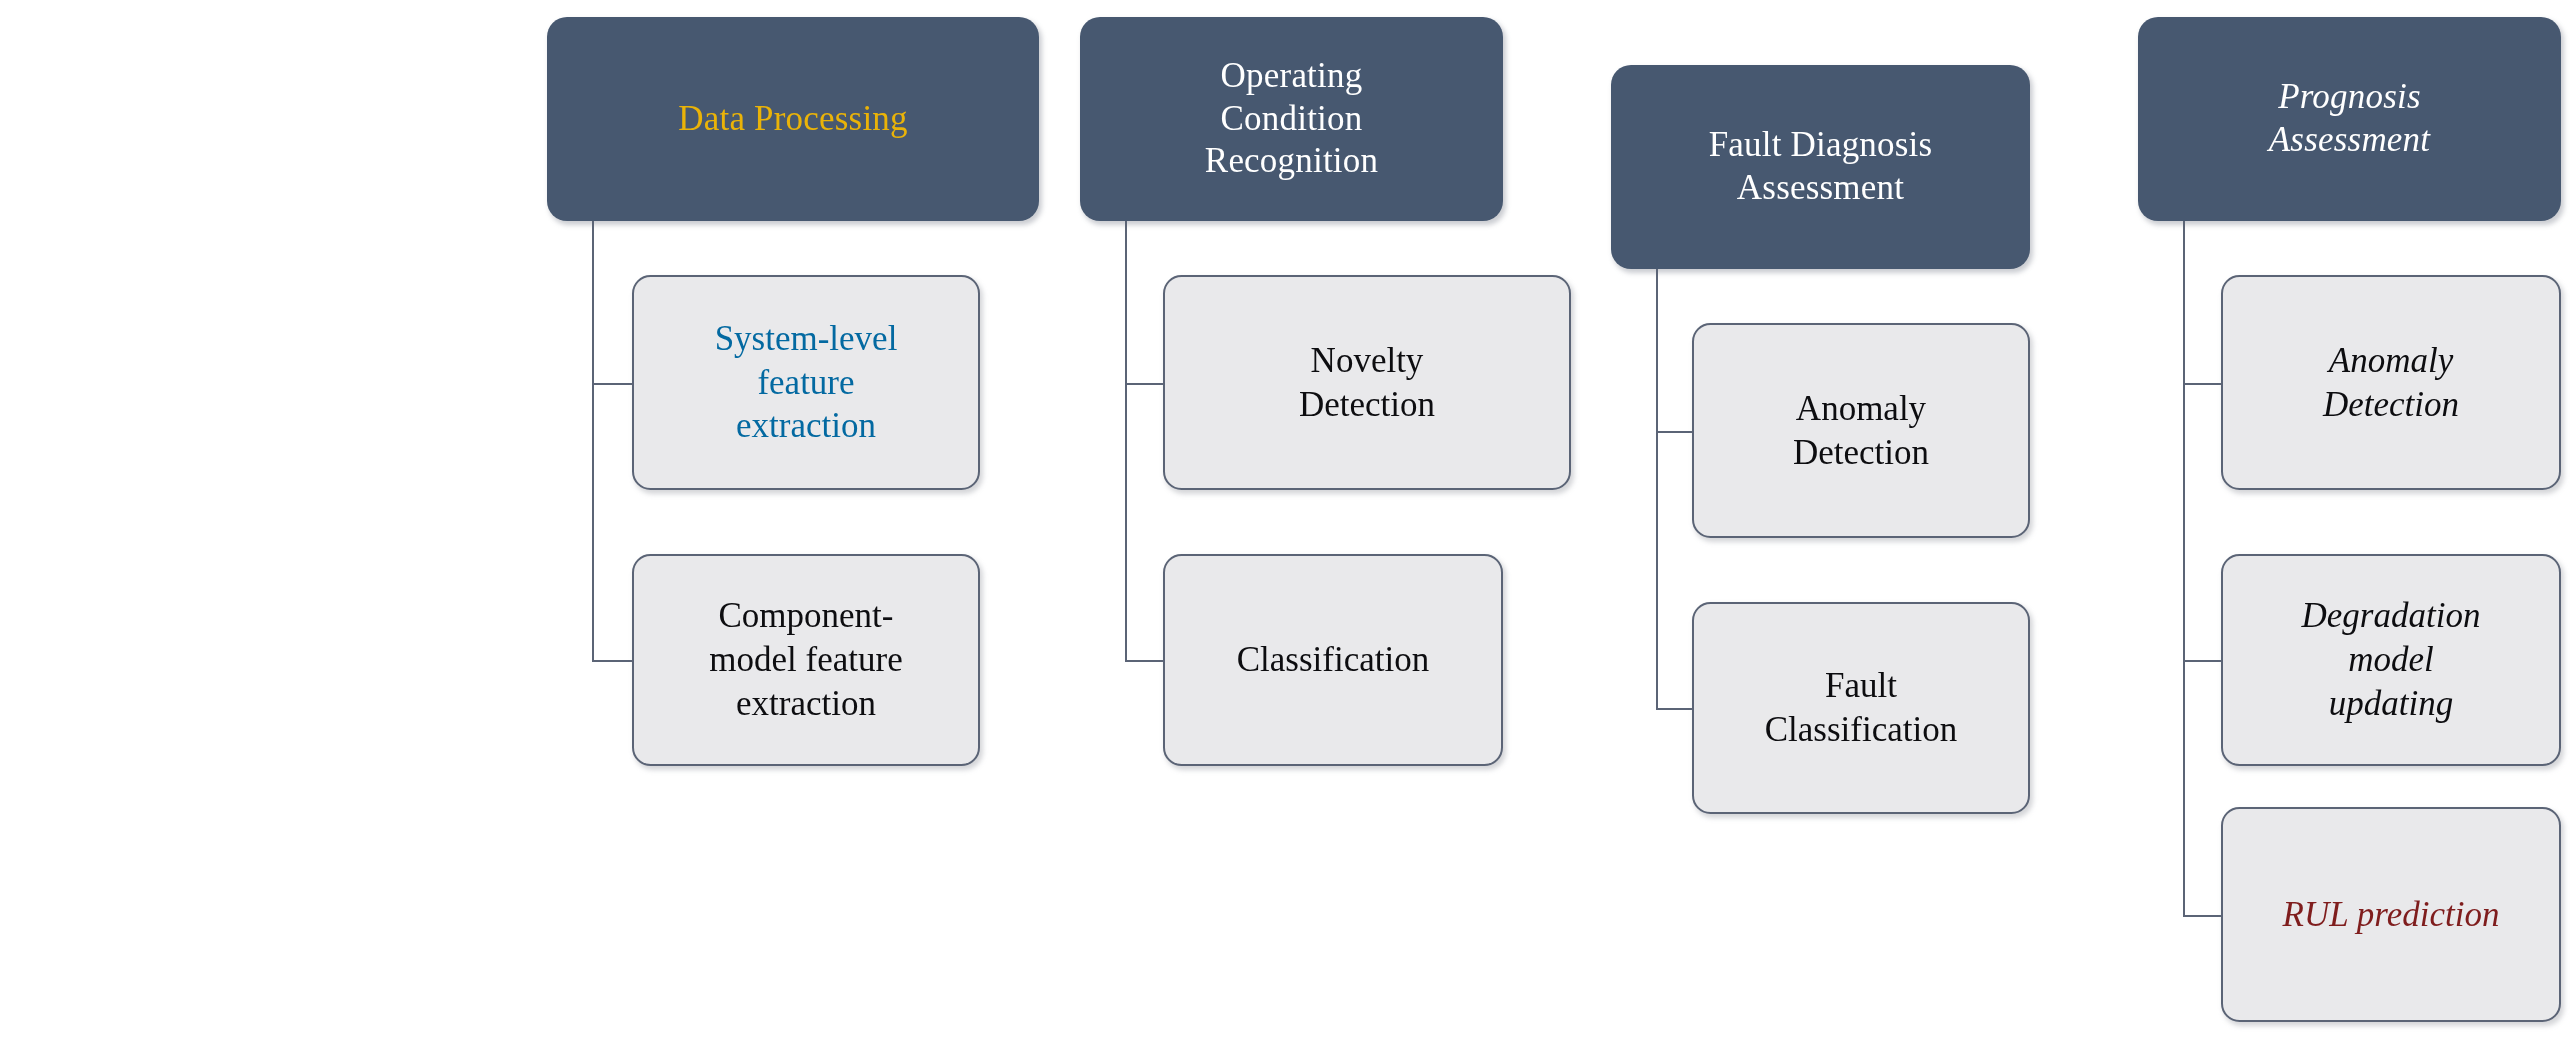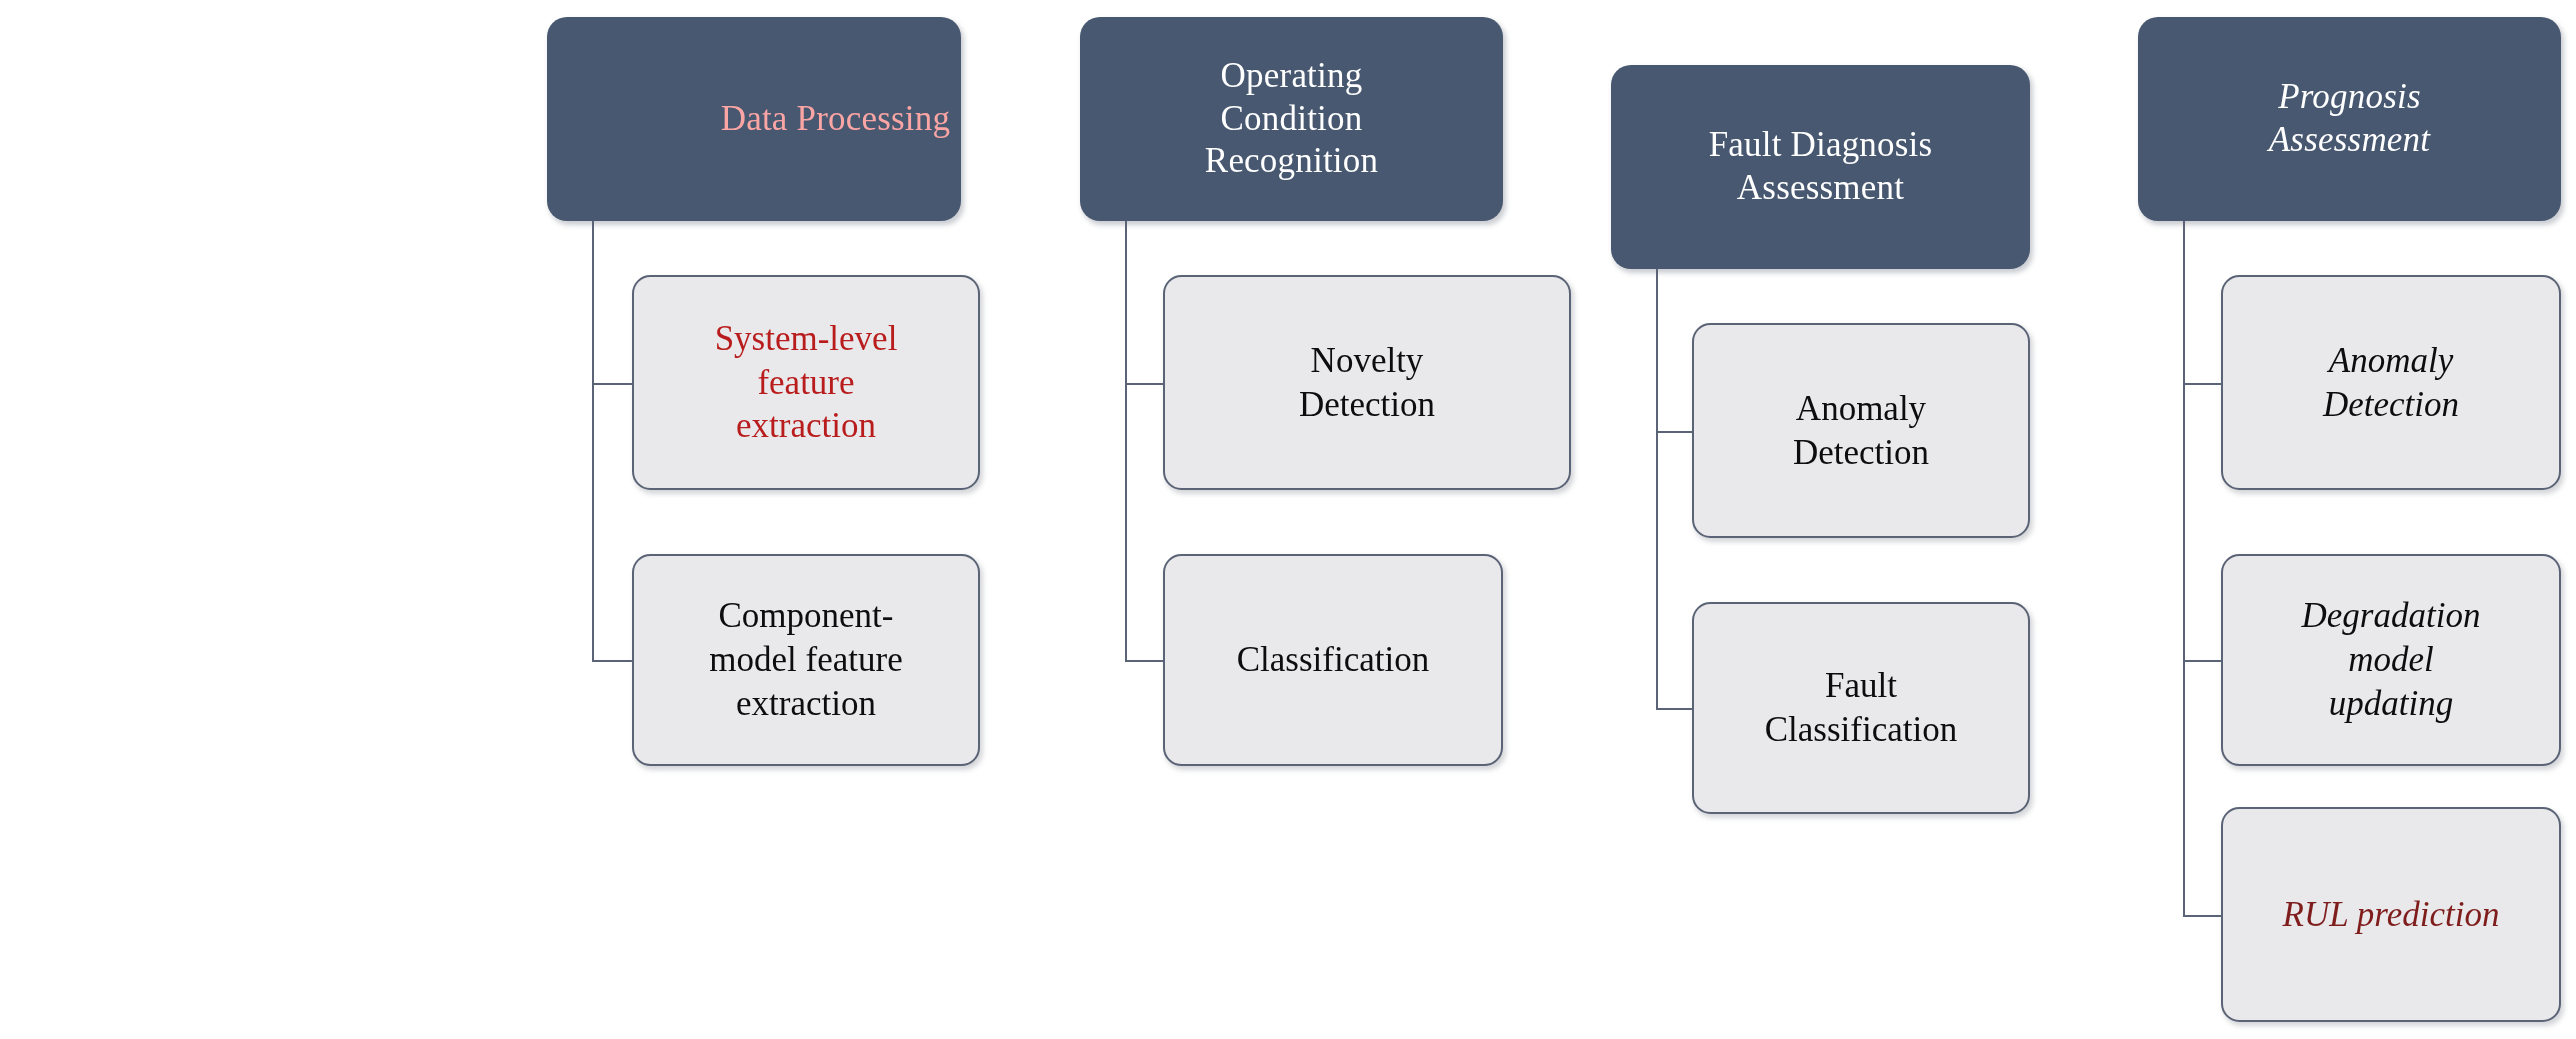--- a/index.html
+++ b/index.html
@@ -74,26 +74,26 @@
     position: absolute;
     height: 2.3px;
     background: #5b6476;
   }
 </style>
 </head>
 <body>
 
 <div id="canvas">
     <div class="column" style="left: 547px; width: 434px;">
-      <div class="stage-box" style="width: 414px; background: rgb(71, 88, 112); color: #fca5a5; justify-content: flex-end;">
+      <div class="stage-box" style="width: 492px; background: rgb(71, 88, 112); color: #eab308;">
         <span class="stage-label">Data Processing</span>
       </div>
       <div class="trunk" style="left: 45px; top: 221px; height: 439px; background: rgb(91, 100, 118);"></div>
       <div class="stub" style="left: 45px; top: 383px; width: 41px; background: rgb(91, 100, 118);"></div>
-      <div class="task-box" style="left: 85px; top: 275px; width: 348px; height: 215px; background: rgb(233, 233, 235); border-color: rgb(91, 100, 118); color: #b91c1c;">
+      <div class="task-box" style="left: 85px; top: 275px; width: 348px; height: 215px; background: rgb(233, 233, 235); border-color: rgb(91, 100, 118); color: #0369a1;">
         <span class="task-label">System-level
 feature
 extraction</span>
       </div>
       <div class="stub" style="left: 45px; top: 660px; width: 41px; background: rgb(91, 100, 118);"></div>
       <div class="task-box" style="left: 85px; top: 554px; width: 348px; height: 212px; background: rgb(233, 233, 235); border-color: rgb(91, 100, 118); color: rgb(13, 13, 16);">
         <span class="task-label">Component-
 model feature
 extraction</span>
       </div>

